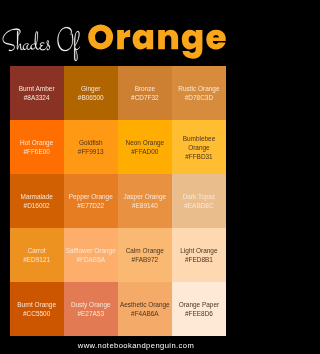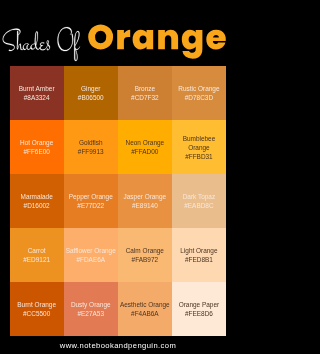--- a/index.html
+++ b/index.html
@@ -7,21 +7,21 @@
        font-family:"Liberation Sans",sans-serif;}
   .page{position:relative;width:236px;height:354px;background:#000;overflow:hidden;}
   .titlewrap{position:absolute;left:0;top:0;width:236px;height:70px;}
   .titlewrap svg{display:block;width:236px;height:70px;}
   .grid{position:absolute;left:9.6px;top:66.4px;width:216.4px;height:270.1px;
         display:grid;grid-template-columns:repeat(4,1fr);grid-template-rows:repeat(5,1fr);}
   .sw{display:flex;flex-direction:column;align-items:center;justify-content:center;
       text-align:center;padding:0 1px;box-sizing:border-box;}
   .sw .nm,.sw .hx{font-size:6.45px;letter-spacing:0px;line-height:9.1px;}
   .footer{position:absolute;left:0;top:337px;width:236px;height:17px;
-          display:flex;align-items:center;justify-content:center;}
+          display:flex;align-items:center;justify-content:center;padding-left:18px;}
   .footer span{color:#fff;font-size:7.6px;letter-spacing:.42px;}
 </style>
 </head>
 <body style="background: rgb(0, 0, 0);">
 
 <div class="page">
 
   <div class="titlewrap">
     <svg viewBox="0 0 2360 700" xmlns="http://www.w3.org/2000/svg">
       <g transform="translate(0,0)">

